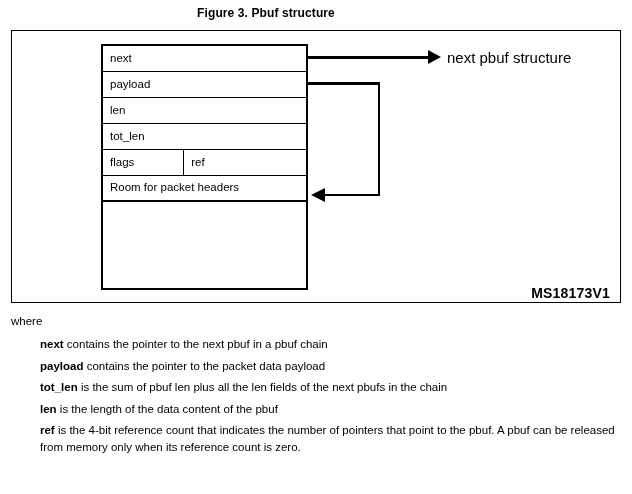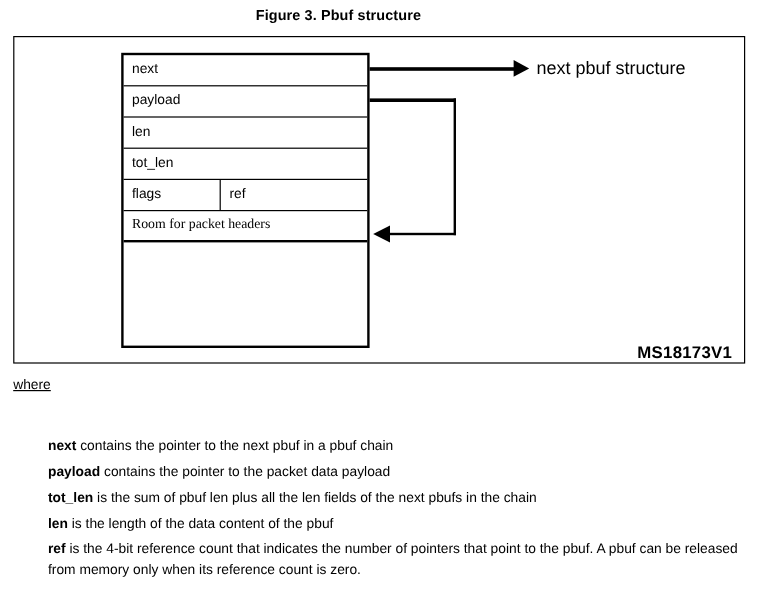--- a/index.html
+++ b/index.html
@@ -12,21 +12,21 @@
     background: #ffffff;
     font-family: "Liberation Sans", sans-serif;
     color: #000000;
     position: relative;
     overflow: hidden;
   }
 
   
   .fig-title {
     position: absolute;
-    left: 16px;
+    left: 0;
     top: 6px;
     width: 532px;
     text-align: center;
     font-size: 12px;
     font-weight: bold;
     letter-spacing: 0.1px;
   }
 
   
   .fig-frame {
@@ -78,21 +78,20 @@
     align-items: center;
   }
   .row.split .half-right {
     flex: 1;
     height: 100%;
     display: flex;
     align-items: center;
   }
   .row.headers {
     border-bottom: 2.5px solid #000;
-    font-family: Liberation Serif, serif;
   }
   .row.dataarea {
     height: 83px;
     border-bottom: none;
   }
 
   
   .conn {
     position: absolute;
     background: #000;
@@ -162,28 +161,26 @@
     letter-spacing: 0.2px;
     color: #000;
   }
 
   
   .where {
     position: absolute;
     left: 11px;
     top: 315px;
     font-size: 11.5px;
-    text-decoration: underline;
   }
   .defs {
     position: absolute;
     left: 40px;
     top: 336px;
     width: 585px;
-    margin-top: 28px;
   }
   .def {
     font-size: 11.5px;
     line-height: 16.5px;
     margin-bottom: 5px;
   }
   .def b {
     font-weight: bold;
   }
 </style>

